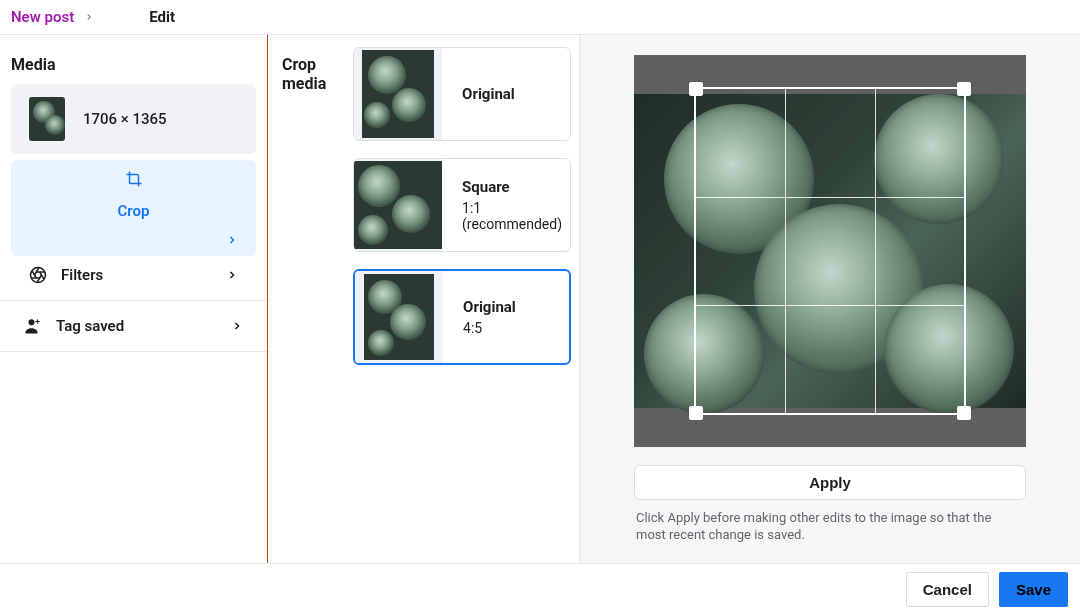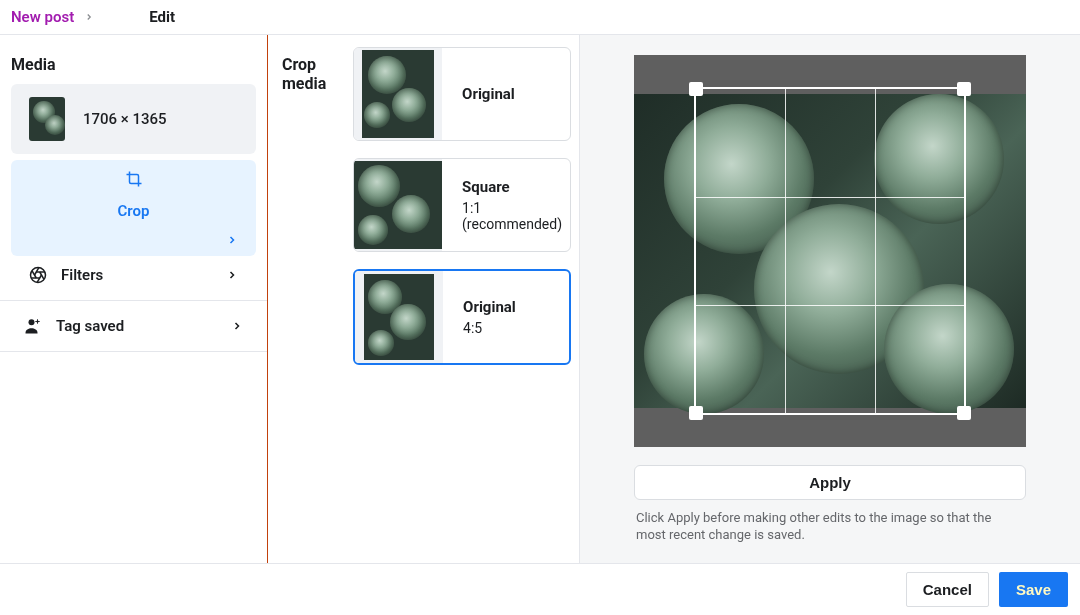--- a/index.html
+++ b/index.html
@@ -54,21 +54,21 @@
   .h-br { bottom:-7px; right:-7px; }
 
   .rosette { position:absolute; border-radius:50%; background:radial-gradient(circle at 45% 40%, #c3d6c9 0%, #90ad99 30%, #5c7a66 60%, #2f4238 100%); box-shadow: inset 0 0 8px rgba(0,0,0,0.4); }
 
   .apply-btn { width:392px; margin-top:18px; padding:8px 0; background:#fff; border:1px solid #dadde1; border-radius:6px; font-weight:600; font-size:15px; color:#1c1e21; cursor:pointer; text-align:center; }
   .hint { width:392px; padding:10px 2px 0 2px; font-size:13px; color:#65676b; line-height:1.3; }
 
   .footer { display:flex; justify-content:flex-end; align-items:center; gap:10px; padding:10px 12px; border-top:1px solid #e4e6eb; height:52px; }
   .btn { border-radius:2px; padding:8px 16px; font-weight:600; font-size:15px; cursor:pointer; border:1px solid transparent; }
   .btn-secondary { background:#fff; border:1px solid #dadde1; color:#1c1e21; }
-  .btn-primary { background:#1877f2; color:#fef9c3; }
+  .btn-primary { background:#1877f2; color:#000000; }
 
   svg { display:block; }
 </style>
 </head>
 <body>
 
 <div class="app">
 
   <div class="breadcrumb">
     <a href="#">New post</a>

